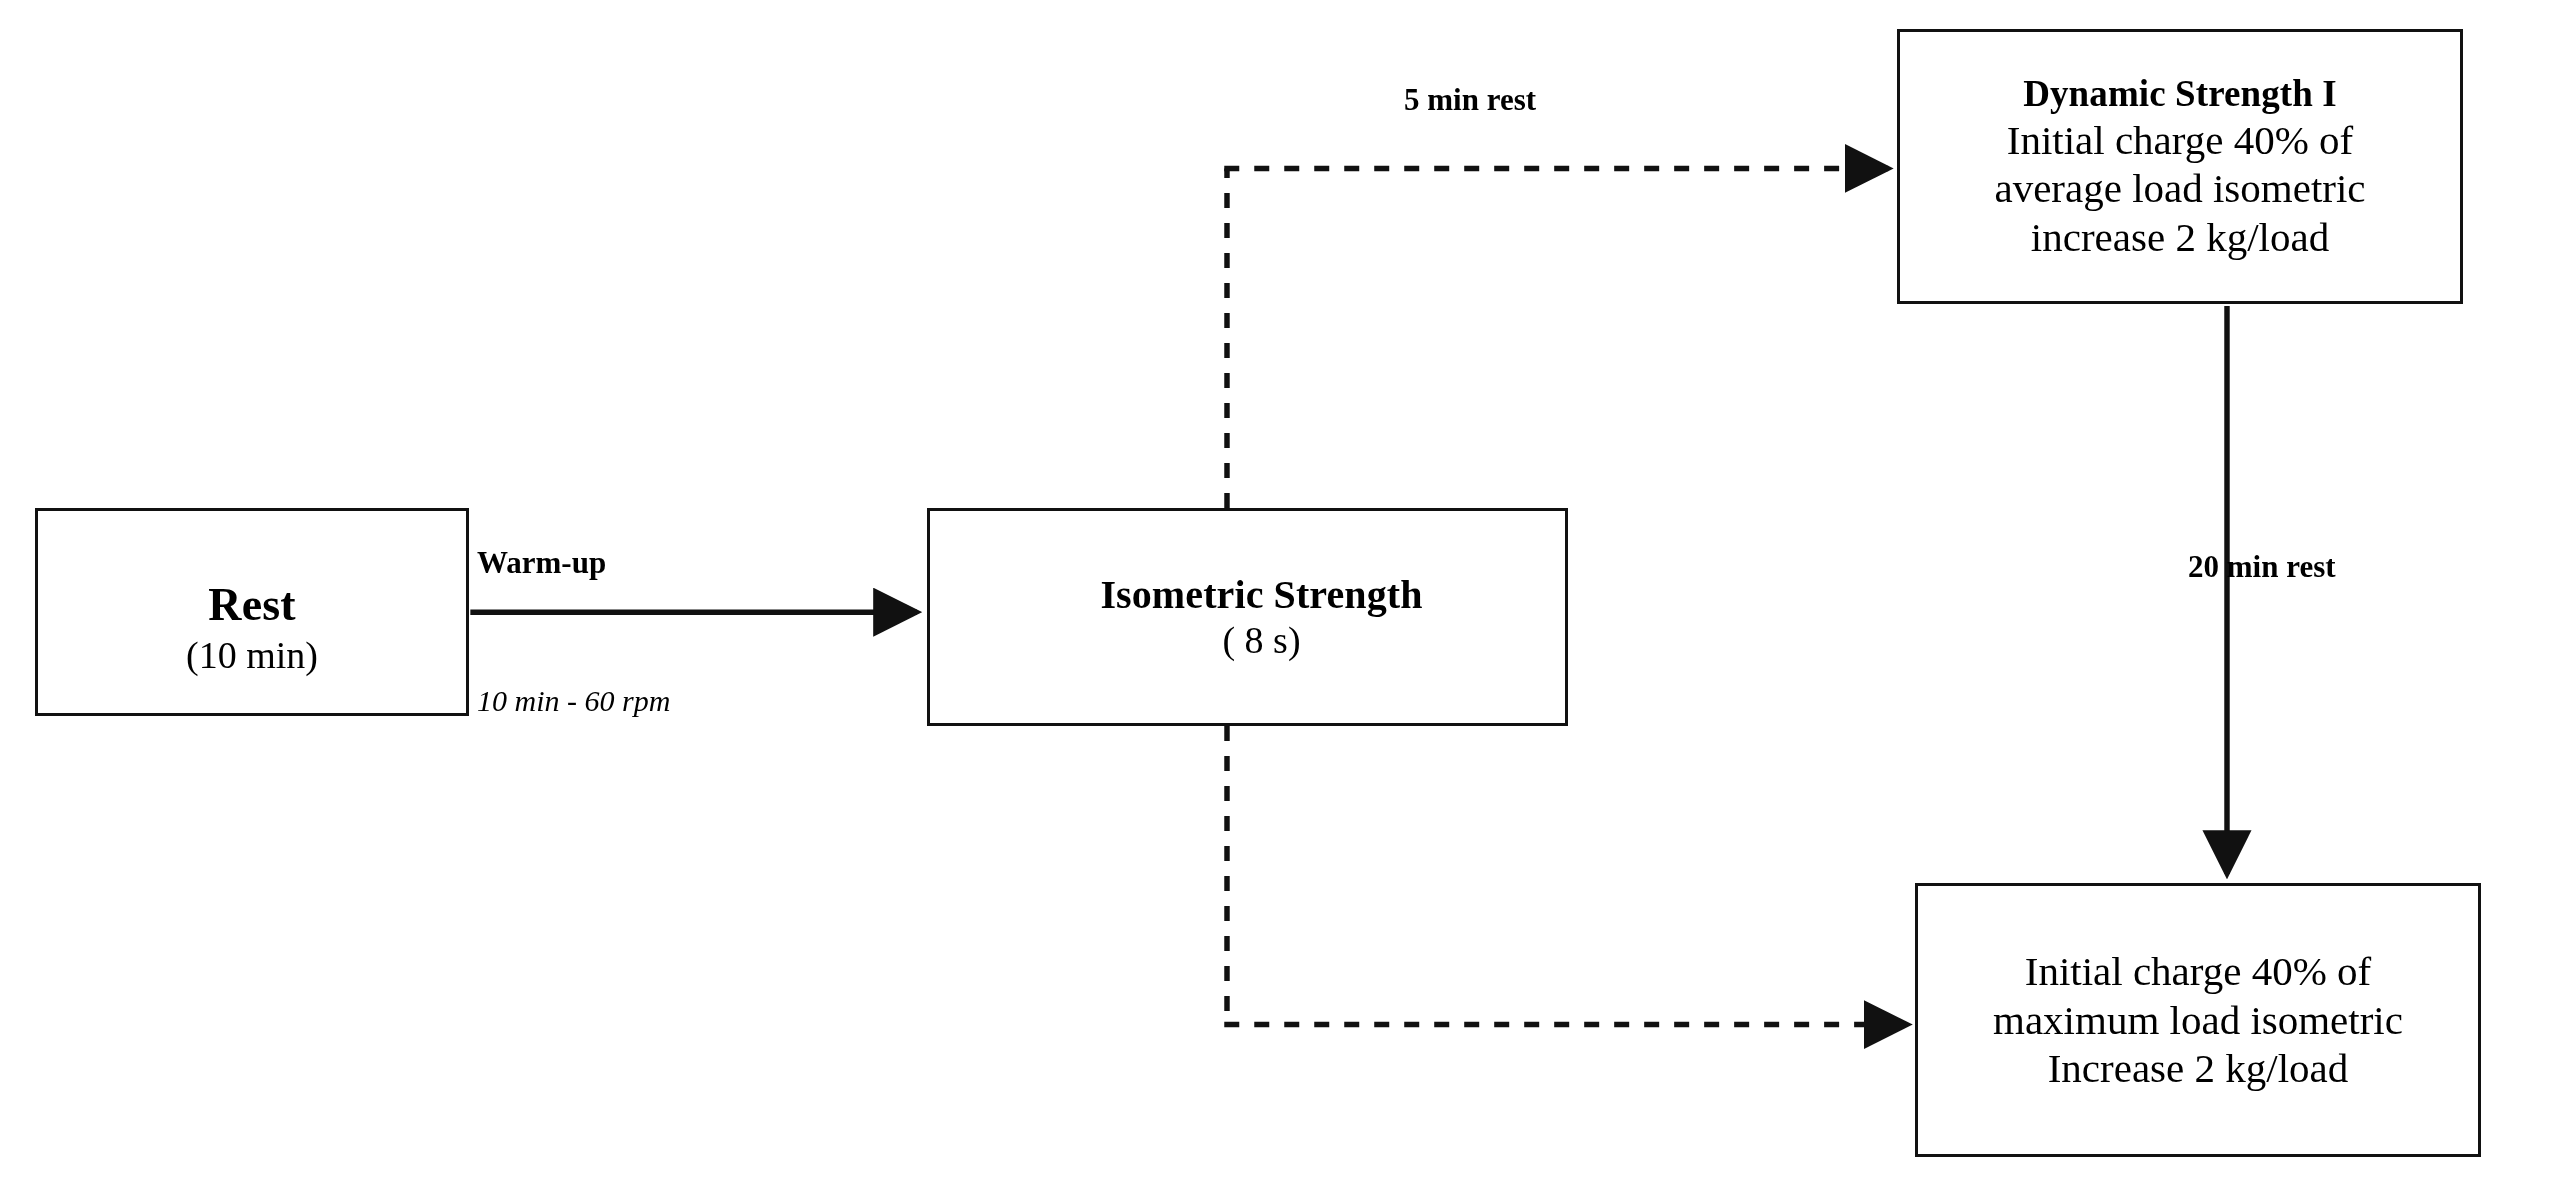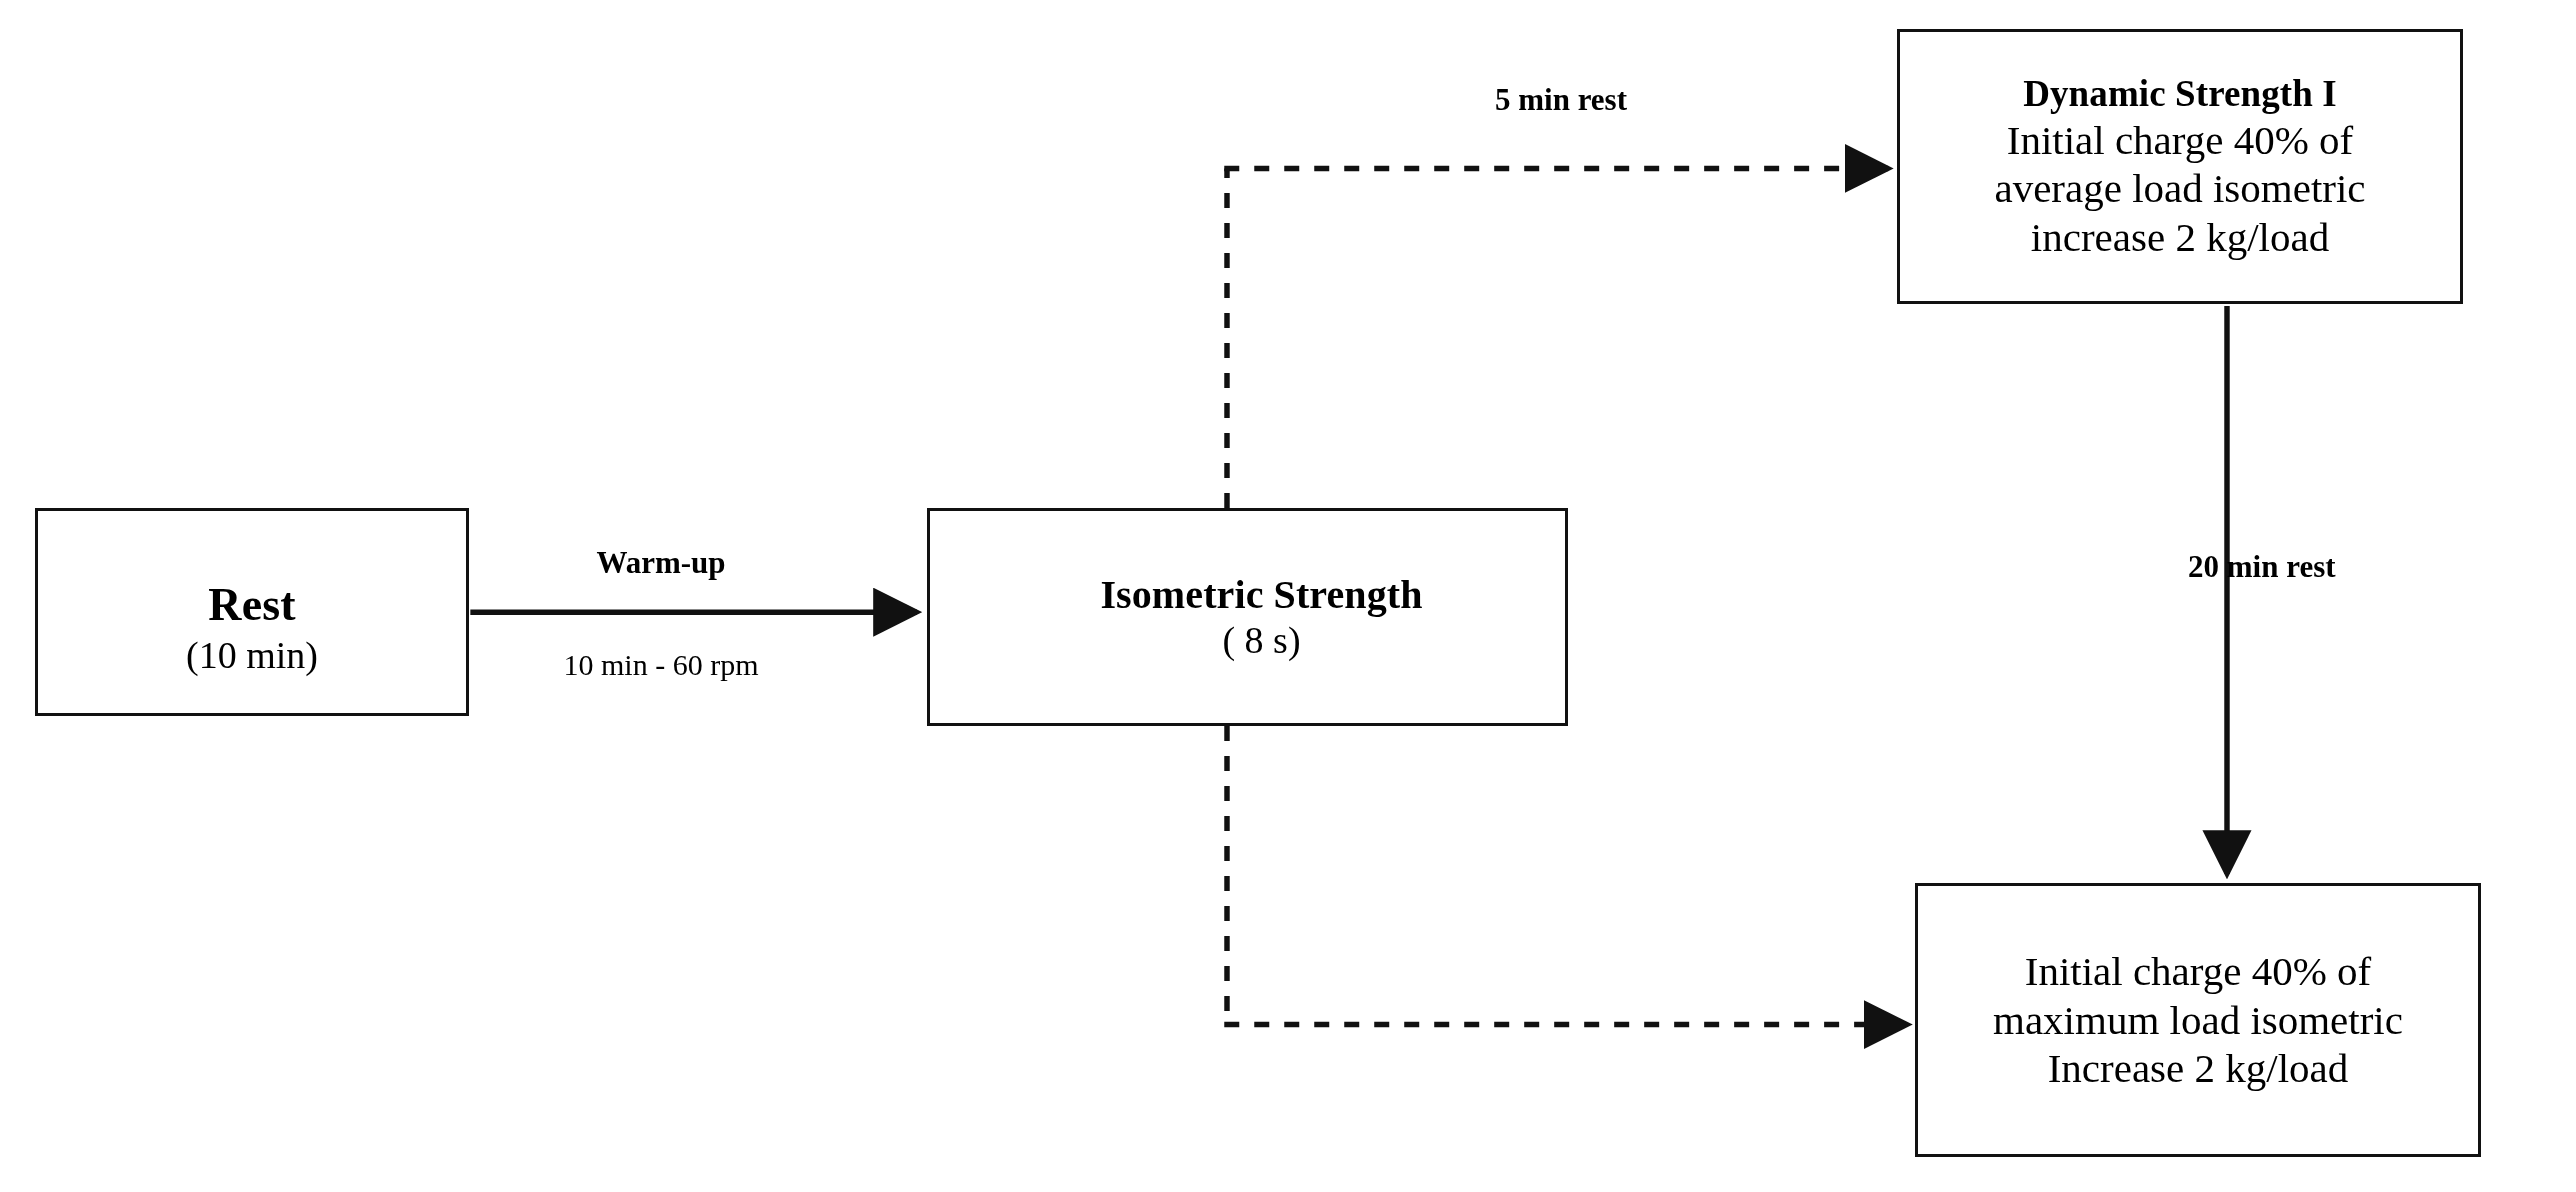--- a/index.html
+++ b/index.html
@@ -40,27 +40,26 @@
   #node-rest .line  { font-size:38px; }
   #node-iso .title  { font-size:40px; }
   #node-iso .line   { font-size:38px; }
   #node-dyn1 .title, #node-dyn2 .title { font-size:37px; }
   #node-dyn1 .line,  #node-dyn2 .line  { font-size:41px; }
 
   
   .edge-label {
     position:absolute;
     white-space:nowrap;
-    text-align:center;
   }
   .edge-label.bold { font-weight:bold; font-size:31px; }
   .edge-label.reg  { font-weight:normal; font-size:30px; }
 
   #lbl-warmup    { left:477px;  top:545px;  width:368px; }
-  #lbl-warmup-sub{ left:477px;  top:648px;  width:368px; }
+  #lbl-warmup-sub{ left:477px;  top:684px;  width:368px;font-style:italic; }
   #lbl-5min      { left:1404px; top:82px;  width:314px; }
   #lbl-30min     { left:2188px; top:549px;  width:327px; text-align:left; }
 </style>
 </head>
 <body>
 
 <div class="canvas">
 
   <svg class="svg-layer" viewBox="0 0 3779 1750">
     <defs>

